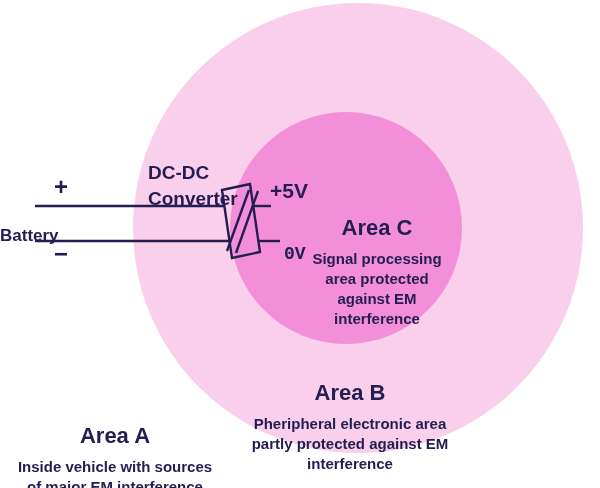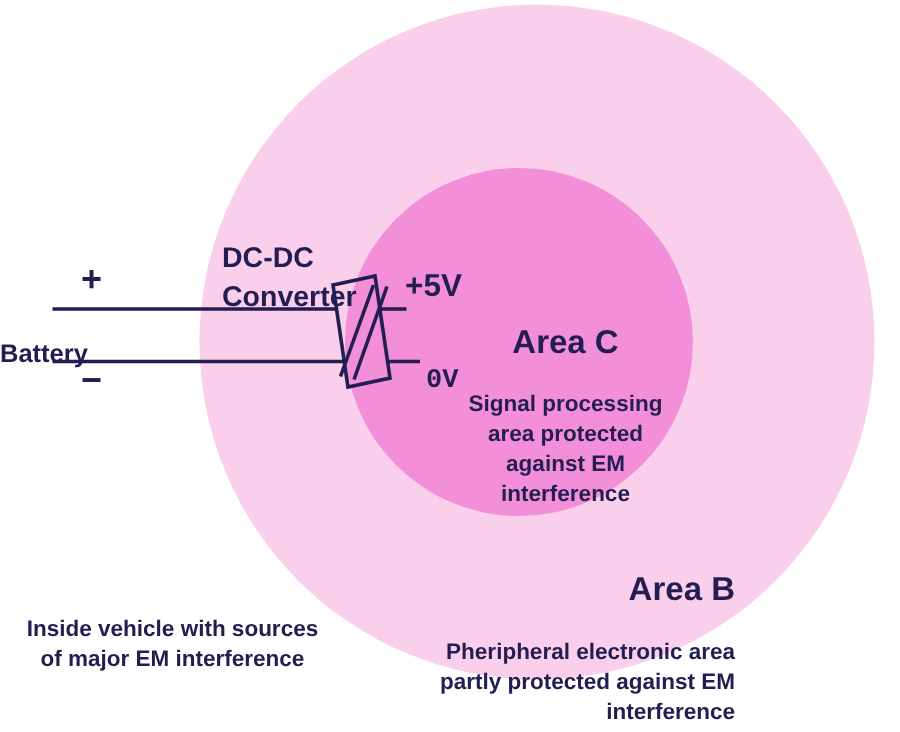--- a/index.html
+++ b/index.html
@@ -86,33 +86,32 @@
   .area-title {
     font-weight: bold;
     font-size: 22px;
     line-height: 26px;
     margin-top: 32px;
   }
   .area-desc {
     font-weight: bold;
     font-size: 15px;
     line-height: 20px;
-    margin-top: 19px;
+    margin-top: 8px;
     white-space: pre-line;
   }
   .area-c-block {
     left: 297px;
     top: 183px;
     width: 160px;
   }
   .area-b-block {
     left: 210px;
     top: 348px;
     width: 280px;
-    text-align: right;
   }
   .area-a-block {
     left: 2px;
     top: 391px;
     width: 226px;
   }
 </style>
 </head>
 <body>
 
@@ -152,17 +151,18 @@
   </div>
 
   <div class="area-block area-b-block">
     <div class="area-title">Area B</div>
     <div class="area-desc">Pheripheral electronic area
 partly protected against EM
 interference</div>
   </div>
 
   <div class="area-block area-a-block">
+    <div class="area-title">Area A</div>
     <div class="area-desc">Inside vehicle with sources
 of major EM interference</div>
   </div>
 
 </div>
 
 </body></html>

